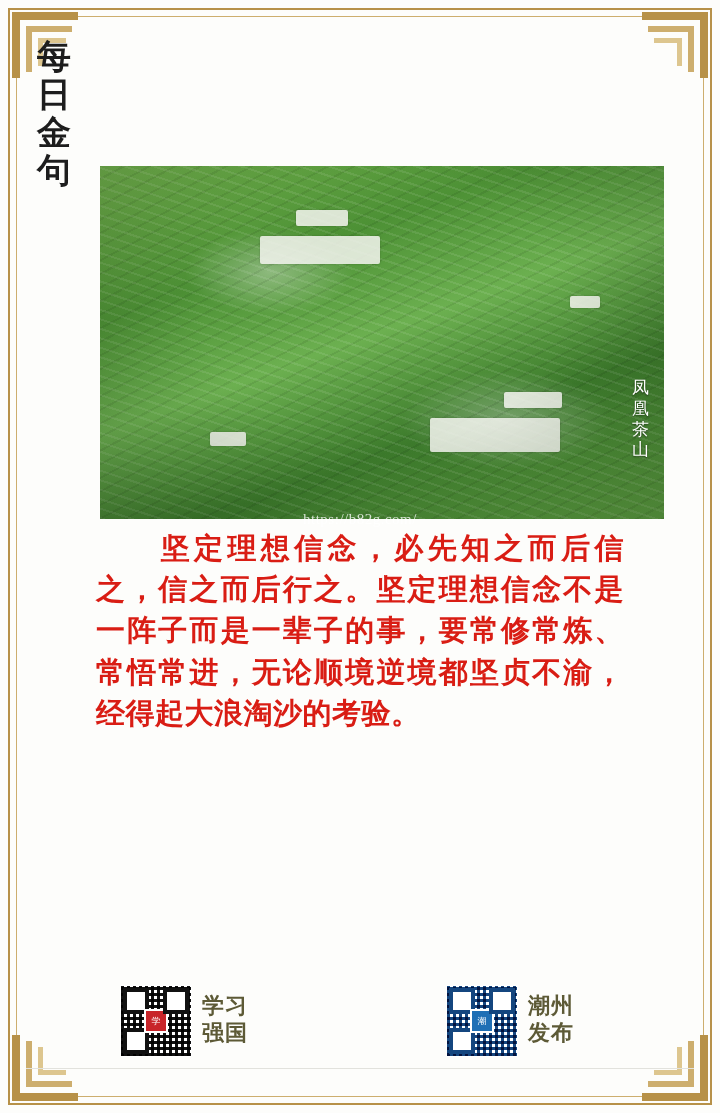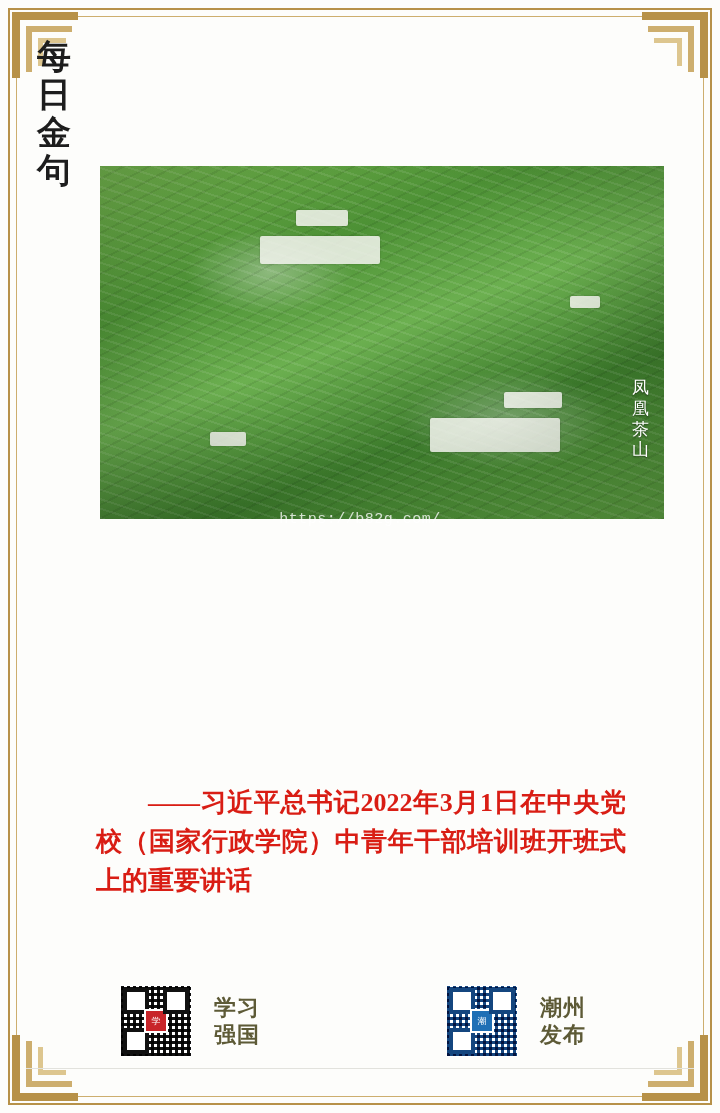--- a/index.html
+++ b/index.html
@@ -115,21 +115,21 @@
   }
   .photo-caption span { display: block; }
 
   .watermark {
     position: absolute;
     left: 50%;
     top: 519px;
     transform: translate(-50%, -50%);
     color: rgba(255,255,255,0.78);
     font-size: 15px;
-    font-family: Liberation Mono, monospace;
+    font-family: Liberation Serif, serif;
     letter-spacing: .5px;
     z-index: 4;
   }
 
   
   .quote {
     position: absolute;
     left: 96px;
     top: 528px;
     width: 528px;
@@ -221,22 +221,21 @@
   .qr.blue .marker-bl { border-color: #14467f; }
   .qr.blue .logo { background: #1f6fb5; }
 
   .qr-label {
     width: 46px;
     font-size: 22px;
     line-height: 1.25;
     color: #3f3a2e;
     font-weight: bold;
     letter-spacing: 1px;
-    font-family: Liberation Serif, serif;
-    margin-left: 12px;
+    font-family: Liberation Mono, monospace;
   }
   .qr-label span { display: block; }
   .qr-label.olive { color: #5d5a36; }
 
   .footer {
     position: absolute;
     left: 0;
     right: 0;
     top: 1076px;
     text-align: center;
@@ -311,22 +310,22 @@
     <div class="photo-caption">
       <span>凤</span>
       <span>凰</span>
       <span>茶</span>
       <span>山</span>
     </div>
   </div>
 
   <div class="watermark">https://b82g.com/</div>
 
-
-  <div class="attribution"><span class="indent"></span><span>——习近平总书记2022年3月1日在中央党校（国家行政学院）中青年干部培训班开班式上的重要讲话</span></div>
+  <div class="quote"><span class="indent"></span><span>坚定理想信念，必先知之而后信之，信之而后行之。坚定理想信念不是一阵子而是一辈子的事，要常修常炼、常悟常进，无论顺境逆境都坚贞不渝，经得起大浪淘沙的考验。</span></div>
+
 
   <div class="qr-row">
     <div class="qr-block left">
       <div class="qr">
         <div class="marker-bl"></div>
         <div class="logo">学</div>
       </div>
       <div class="qr-label olive">
         <span>学习</span>
         <span>强国</span>

